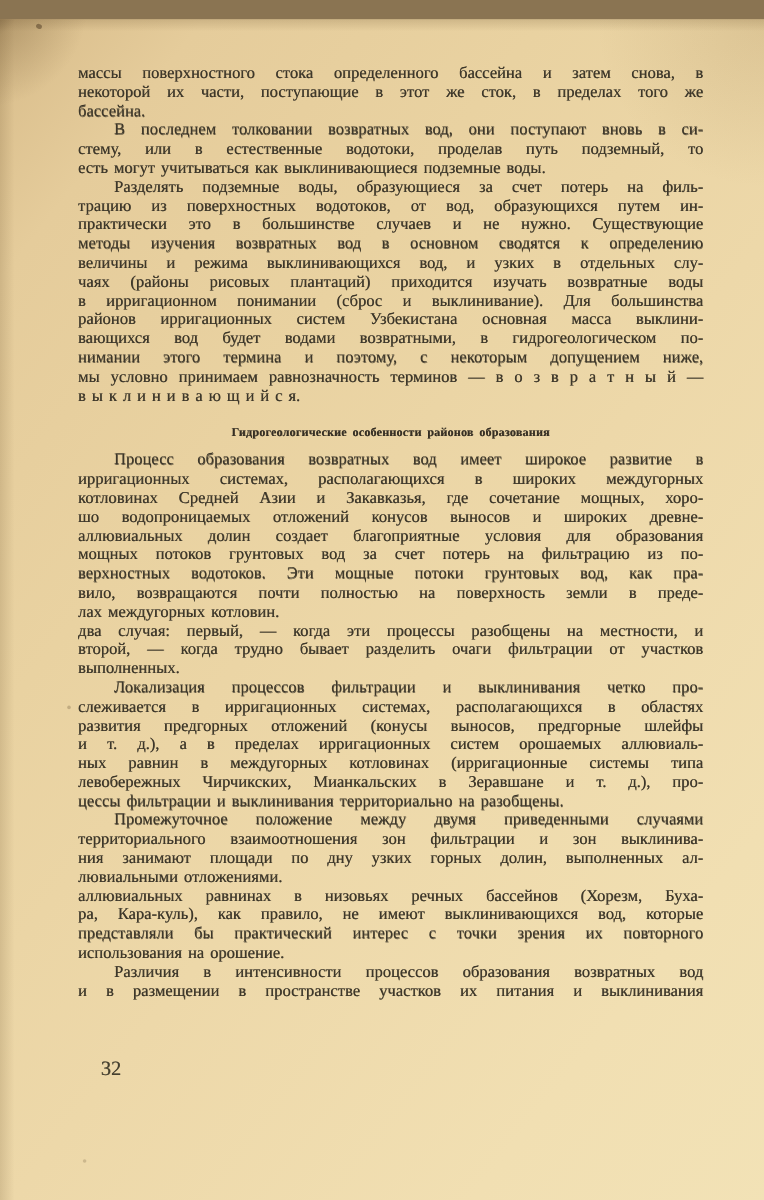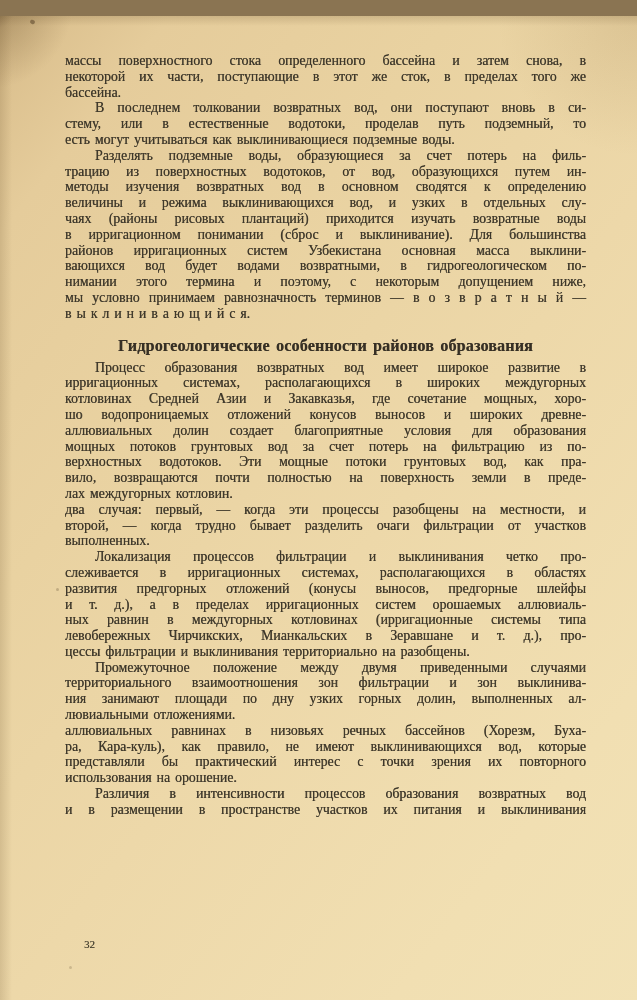--- a/index.html
+++ b/index.html
@@ -29,34 +29,34 @@
     word-spacing:1.5px;
     text-align:justify;
     text-align-last:justify;
     white-space:normal;
   }
   .ln.first{text-indent:30px;}
   .ln.last{text-align-last:left;}
   .heading{margin:16px 0 6px;}
   .heading .ln{
     font-weight:bold;
-    font-size:16px;
+    font-size:10px;
     line-height:16px;
     letter-spacing:0.2px;
     word-spacing:2px;
     color:#362f24;
     text-align:right;
     text-align-last:center;
     text-indent:0;
   }
   .page-number{
     position:absolute;
-    left:84px; top:922px;
+    left:84px; top:865px;
     font-family:"Liberation Serif","DejaVu Serif",serif;
-    font-size:11px;
+    font-size:17px;
     color:#45402f;
     text-shadow:0.3px 0.2px 0.35px rgba(61,55,42,0.6);
   }
   .speck{position:absolute;background:rgba(88,68,42,0.55);border-radius:50%;}
   .speck.s1{left:30px;top:4px;width:5px;height:4px;transform:rotate(20deg);}
   .speck.s2{left:56px;top:572px;width:3px;height:3px;opacity:.5;}
   .speck.s3{left:69px;top:950px;width:3px;height:3px;opacity:.4;}
 </style>
 </head>
 <body>
@@ -72,20 +72,21 @@
         <div class="ln last">бассейна.</div>
       </div>
       <div class="paragraph">
         <div class="ln first">В последнем толковании возвратных вод, они поступают вновь в си-</div>
         <div class="ln">стему, или в естественные водотоки, проделав путь подземный, то</div>
         <div class="ln last">есть могут учитываться как выклинивающиеся подземные воды.</div>
       </div>
       <div class="paragraph">
         <div class="ln first">Разделять подземные воды, образующиеся за счет потерь на филь-</div>
         <div class="ln">трацию из поверхностных водотоков, от вод, образующихся путем ин-</div>
+        <div class="ln">практически это в большинстве случаев и не нужно. Существующие</div>
         <div class="ln">методы изучения возвратных вод в основном сводятся к определению</div>
         <div class="ln">величины и режима выклинивающихся вод, и узких в отдельных слу-</div>
         <div class="ln">чаях (районы рисовых плантаций) приходится изучать возвратные воды</div>
         <div class="ln">в ирригационном понимании (сброс и выклинивание). Для большинства</div>
         <div class="ln">районов ирригационных систем Узбекистана основная масса выклини-</div>
         <div class="ln">вающихся вод будет водами возвратными, в гидрогеологическом по-</div>
         <div class="ln">нимании этого термина и поэтому, с некоторым допущением ниже,</div>
         <div class="ln">мы условно принимаем равнозначность терминов — в о з в р а т н ы й —</div>
         <div class="ln last">в ы к л и н и в а ю щ и й с я.</div>
       </div>

